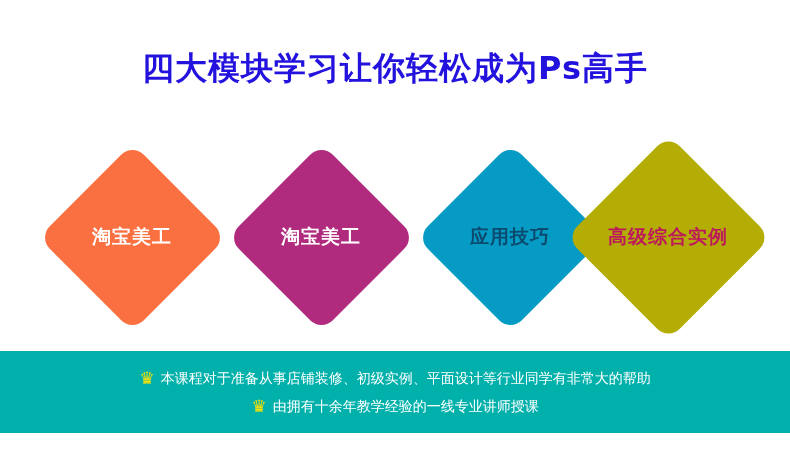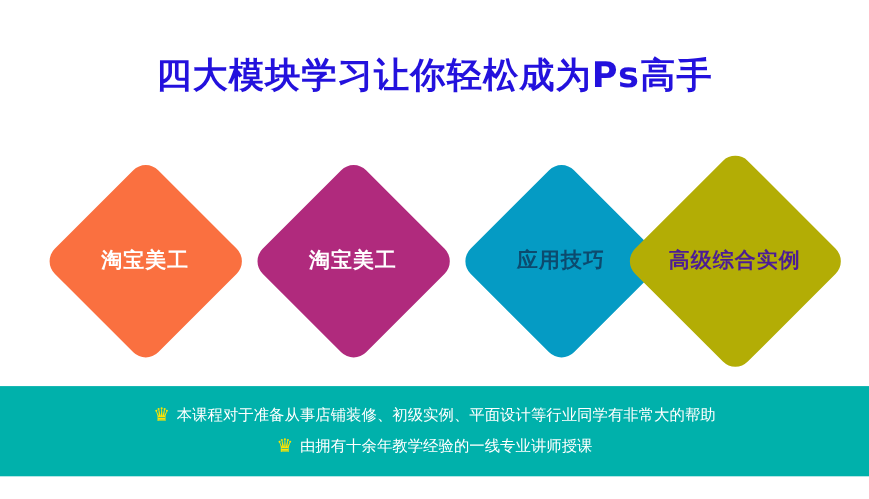--- a/index.html
+++ b/index.html
@@ -141,21 +141,21 @@
       <div class="diamond-label" style="color: rgb(255, 255, 255);">淘宝美工</div>
     </div>
 
     <div class="diamond-wrap dw-2">
       <div class="diamond" style="background: rgb(5, 155, 196);"></div>
       <div class="diamond-label" style="color: #0c4a6e;">应用技巧</div>
     </div>
 
     <div class="diamond-wrap dw-3">
       <div class="diamond" style="background: rgb(179, 173, 5);"></div>
-      <div class="diamond-label" style="color: #4c1d95;">高级综合实例</div>
+      <div class="diamond-label" style="color: #be185d;">高级综合实例</div>
     </div>
 
   </div>
 
   <div class="banner" style="background: rgb(0, 177, 171);">
 
     <div class="banner-line" style="color: rgb(255, 255, 255);">
       <span class="crown-icon" style="color: rgb(255, 228, 0);">♛</span>
       <span>本课程对于准备从事店铺装修、初级实例、平面设计等行业同学有非常大的帮助</span>
     </div>

